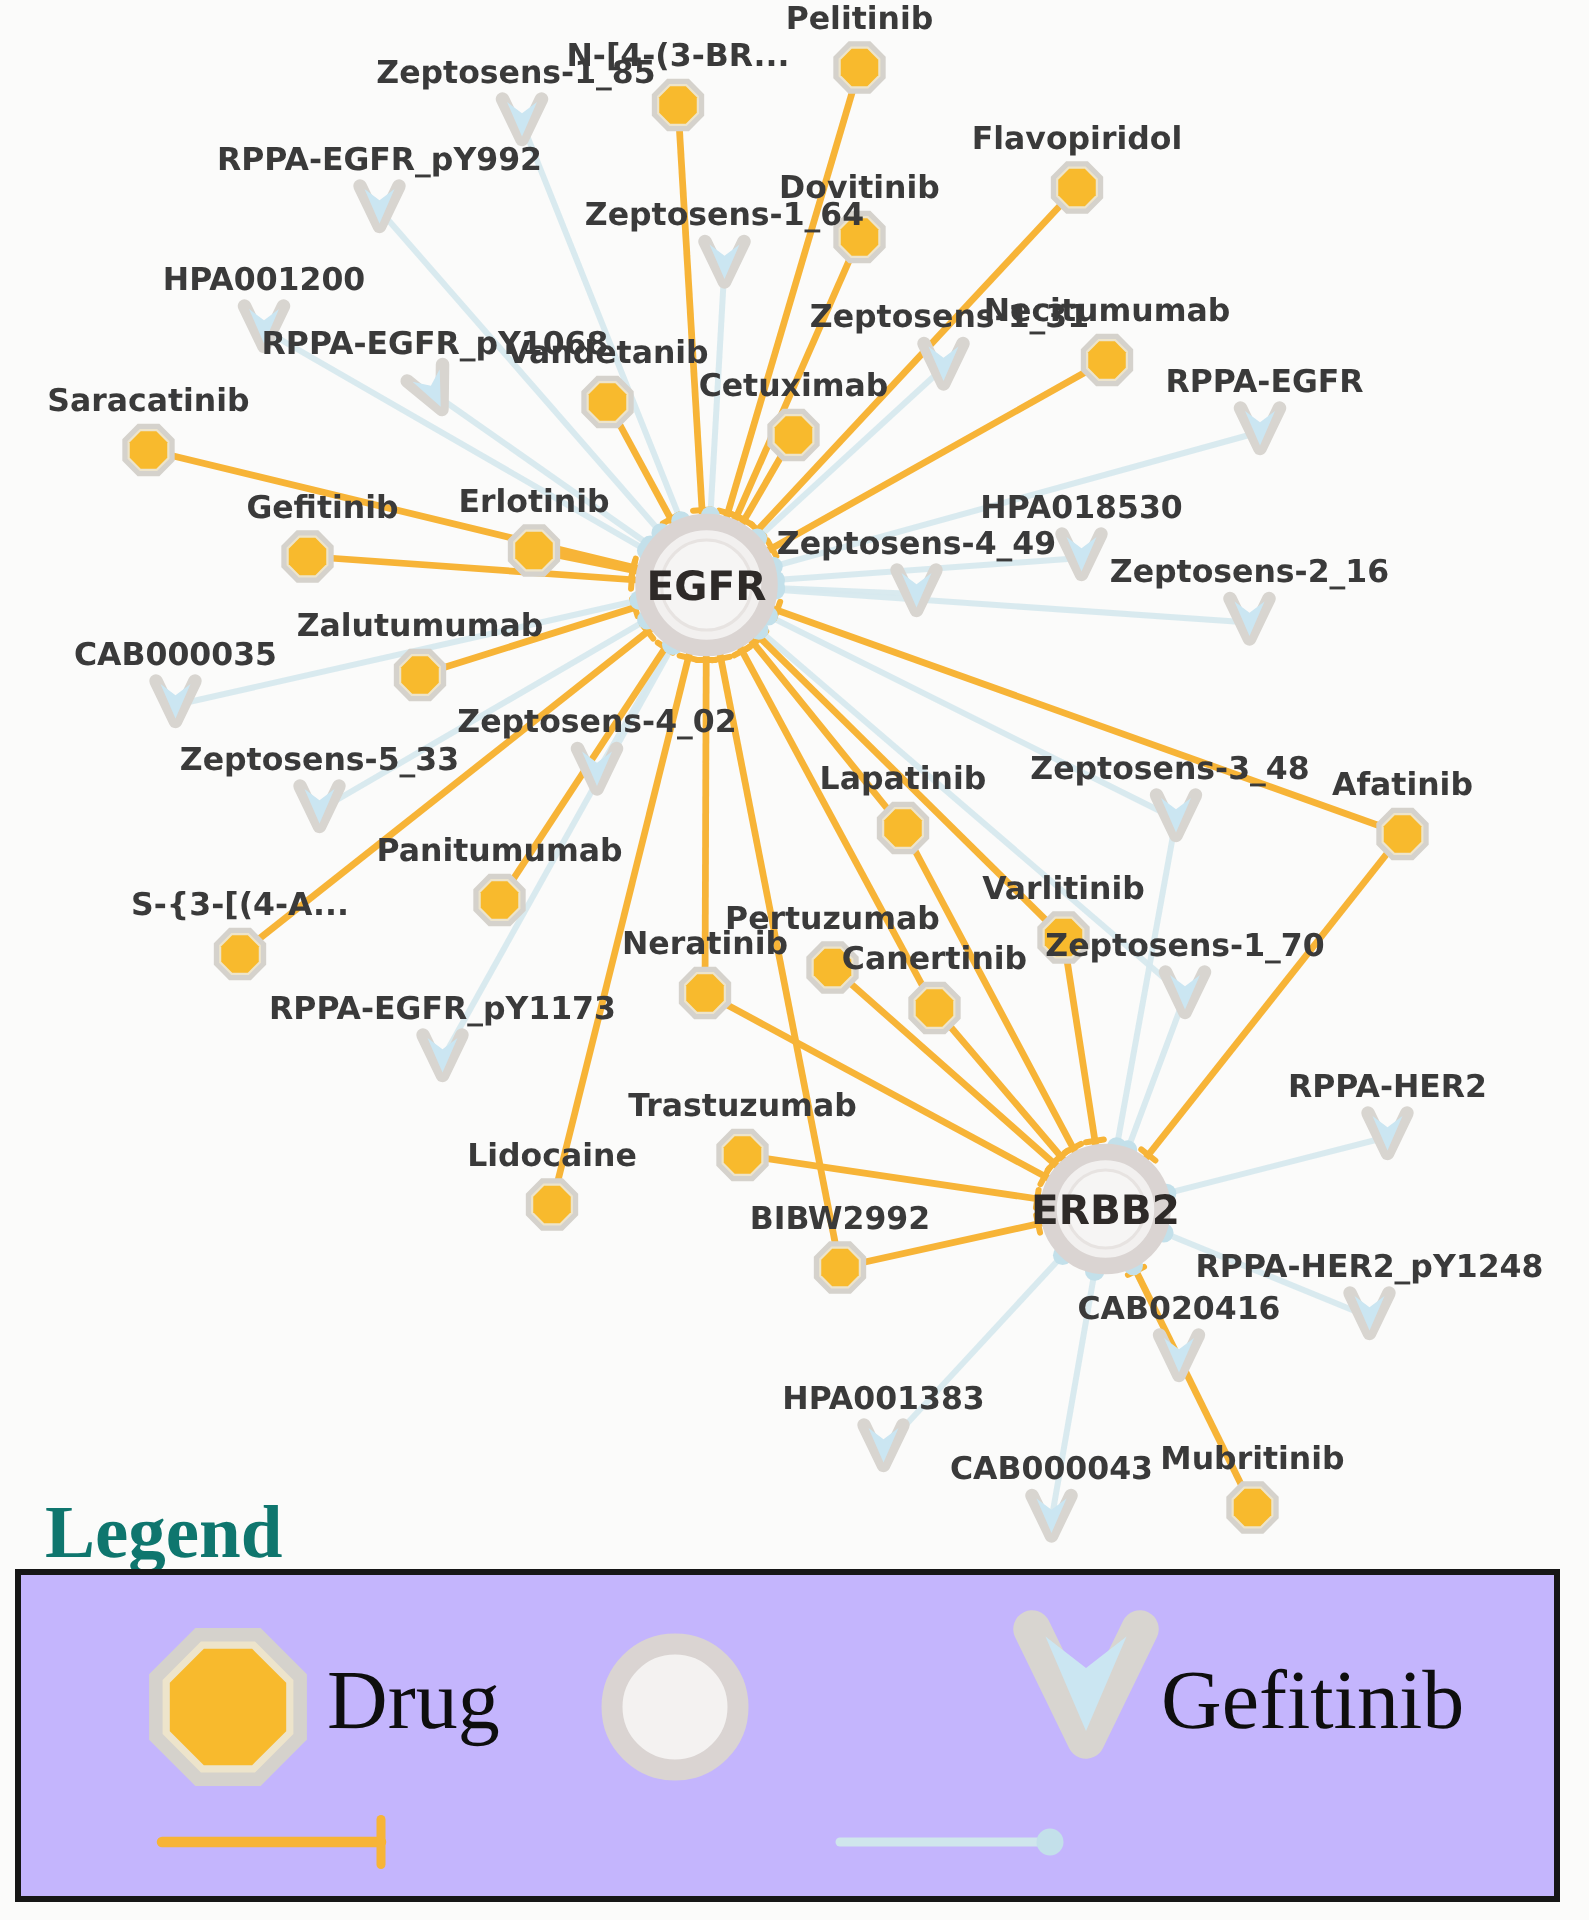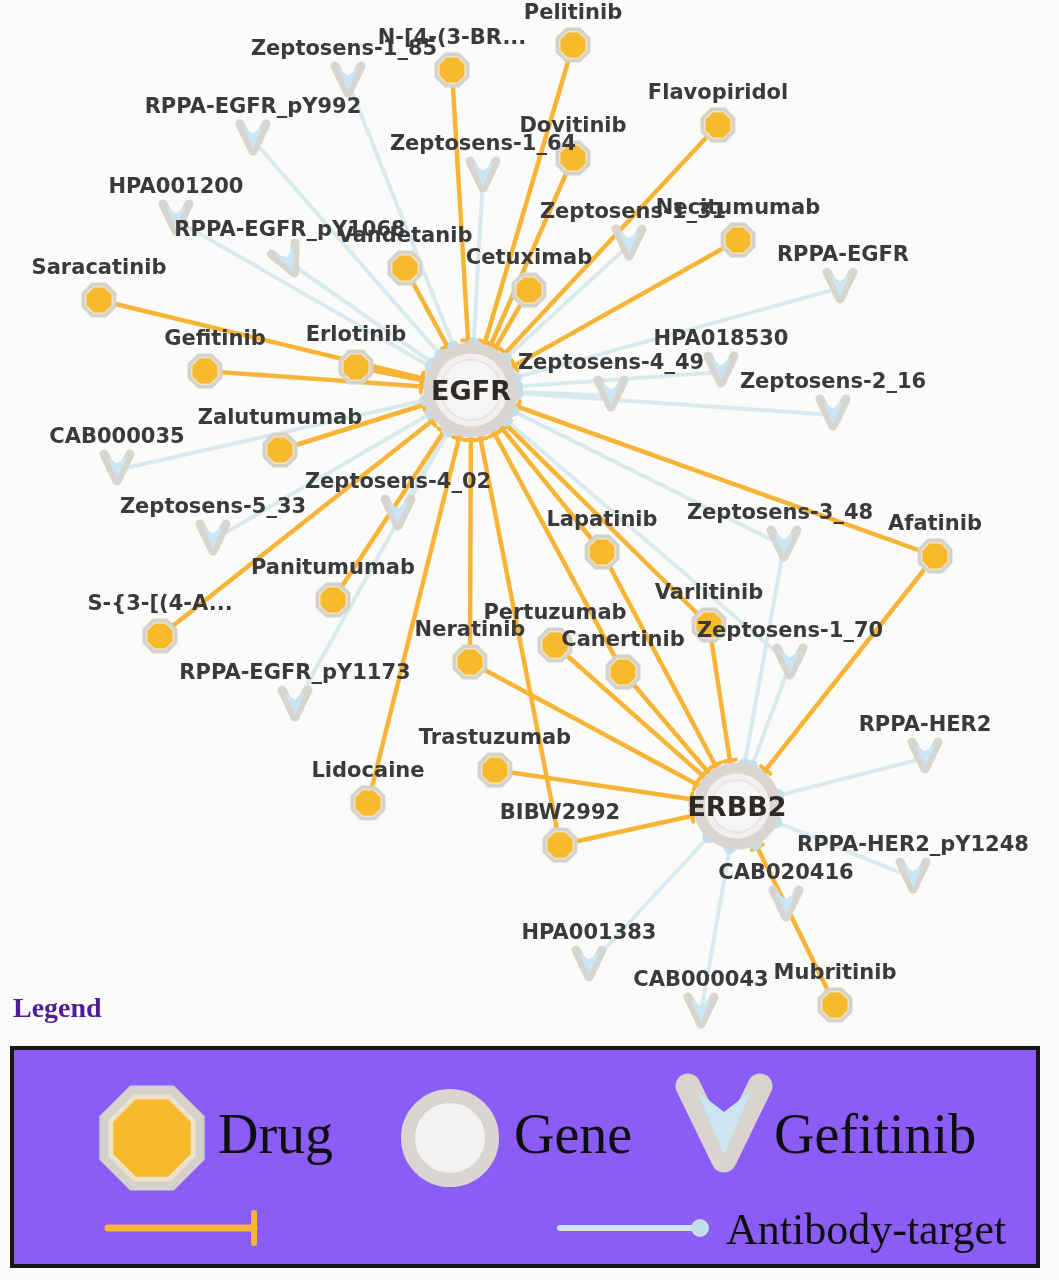--- a/index.html
+++ b/index.html
@@ -11,27 +11,27 @@
   }
   svg text.node-label{
     font-family:"DejaVu Sans", sans-serif;
     font-weight:bold;font-size:21px;fill:#3A3A3A;
   }
   svg text.gene-label{
     font-family:"DejaVu Sans", sans-serif;
     font-weight:bold;font-size:27px;fill:#2E2A28;
   }
   #legend-title{
-    position:absolute;left:13px;top:992px;
+    position:absolute;left:30px;top:992px;
     font-family:"Liberation Serif", serif;
-    font-weight:bold;font-size:28px;color:#4c1d95;
+    font-weight:bold;font-size:50px;color:#0f766e;
   }
   #legend-box{
     position:absolute;left:10px;top:1046px;width:1022px;height:214px;
-    border:4px solid #161616;background:#8b5cf6;
+    border:4px solid #161616;background:#c4b5fd;
   }
   .lg{position:absolute;}
   .lg-label{
     font-family:"Liberation Serif", serif;color:#0E0E0E;
     font-size:56px;line-height:1;white-space:nowrap;
   }
   .lg-label.small{font-size:44px;}
 </style>
 </head>
 <body>
@@ -381,35 +381,33 @@
 
   <svg class="lg" style="left:80px;top:30px;" width="116" height="116" viewBox="-58 -58 116 116">
     <polygon points="48.1,19.9 19.9,48.1 -19.9,48.1 -48.1,19.9 -48.1,-19.9 -19.9,-48.1 19.9,-48.1 48.1,-19.9" fill="#EDE4CB" stroke="#D5D2CC" stroke-width="9"></polygon>
     <polygon points="38.8,16.1 16.1,38.8 -16.1,38.8 -38.8,16.1 -38.8,-16.1 -16.1,-38.8 16.1,-38.8 38.8,-16.1" fill="#F8BA2D"></polygon>
   </svg>
   <div class="lg lg-label" style="left:204px;top:56px;">Drug</div>
 
   <svg class="lg" style="left:380px;top:32px;" width="112" height="112" viewBox="-56 -56 112 112">
     <circle r="42" fill="#F4F2F1" stroke="#DAD4D2" stroke-width="14"></circle>
   </svg>
-  <div class="lg lg-label" style="left:500px;top:56px;">Gene</div>
 
   <svg class="lg" style="left:650px;top:18px;" width="120" height="130" viewBox="-60 -60 120 130">
     <path d="M -36 -42 L 0 32 L 36 -42" fill="none" stroke="#D8D5D0" stroke-width="25" stroke-linecap="round" stroke-linejoin="round"></path>
     <polygon points="-27,-37 0,-16 27,-37 0,26" fill="#CBE6F2"></polygon>
   </svg>
   <div class="lg lg-label" style="left:760px;top:56px;">Gefitinib</div>
 
   <svg class="lg" style="left:88px;top:158px;" width="172" height="40" viewBox="0 0 172 40">
     <line x1="6" y1="20" x2="152" y2="20" stroke="#F7B437" stroke-width="7" stroke-linecap="round"></line>
     <line x1="152" y1="5" x2="152" y2="35" stroke="#F7B437" stroke-width="6" stroke-linecap="round"></line>
   </svg>
 
   <svg class="lg" style="left:540px;top:158px;" width="170" height="40" viewBox="0 0 170 40">
     <line x1="6" y1="20" x2="140" y2="20" stroke="#CFE6EC" stroke-width="6" stroke-linecap="round"></line>
     <circle cx="146" cy="20" r="9" fill="#C3E0EA"></circle>
   </svg>
-  <div class="lg lg-label small" style="left:712px;top:158px;">Antibody-target</div>
 
 </div>
 
 
 
 
 </body></html>

